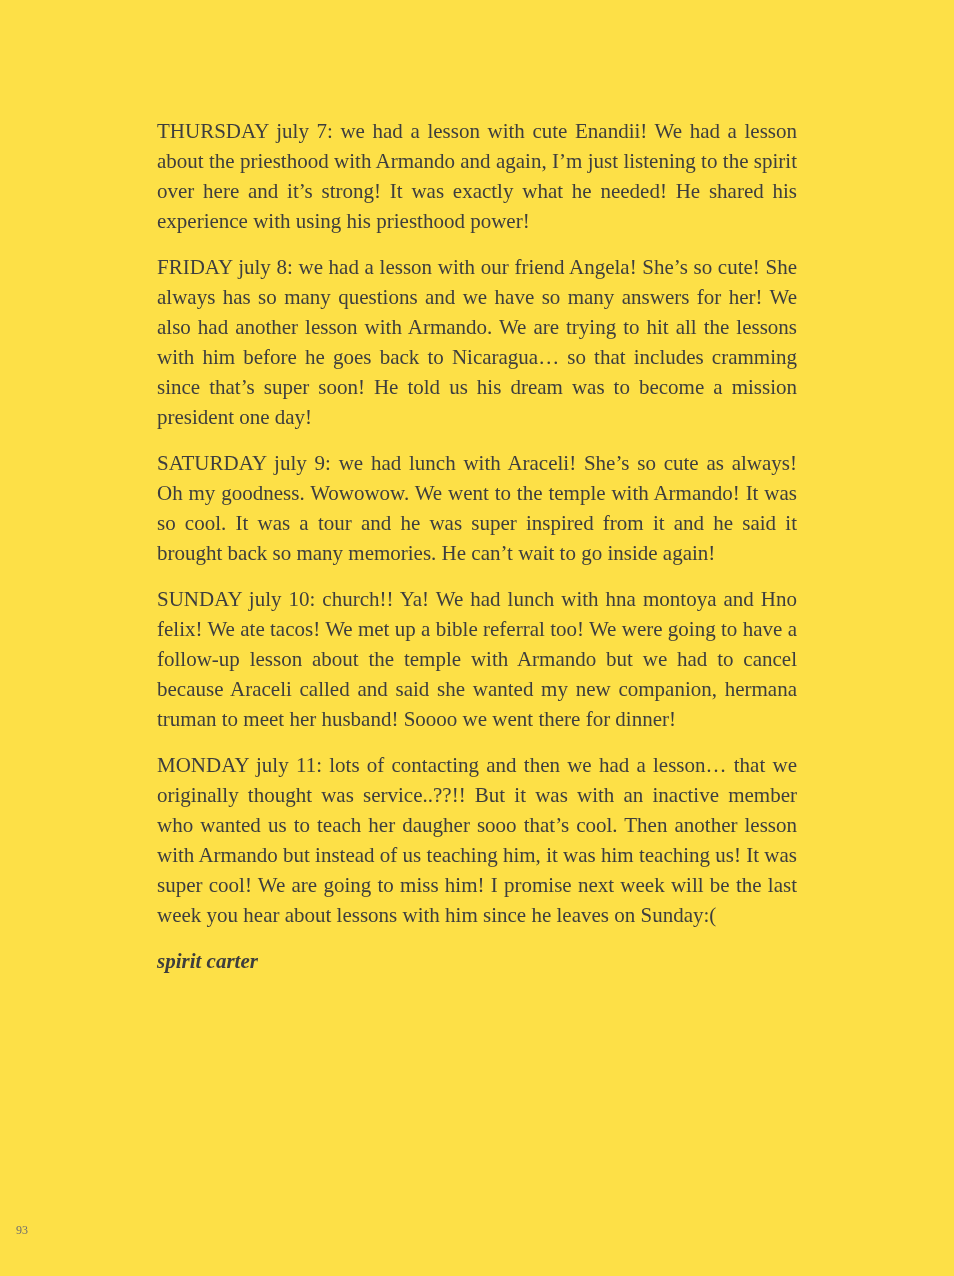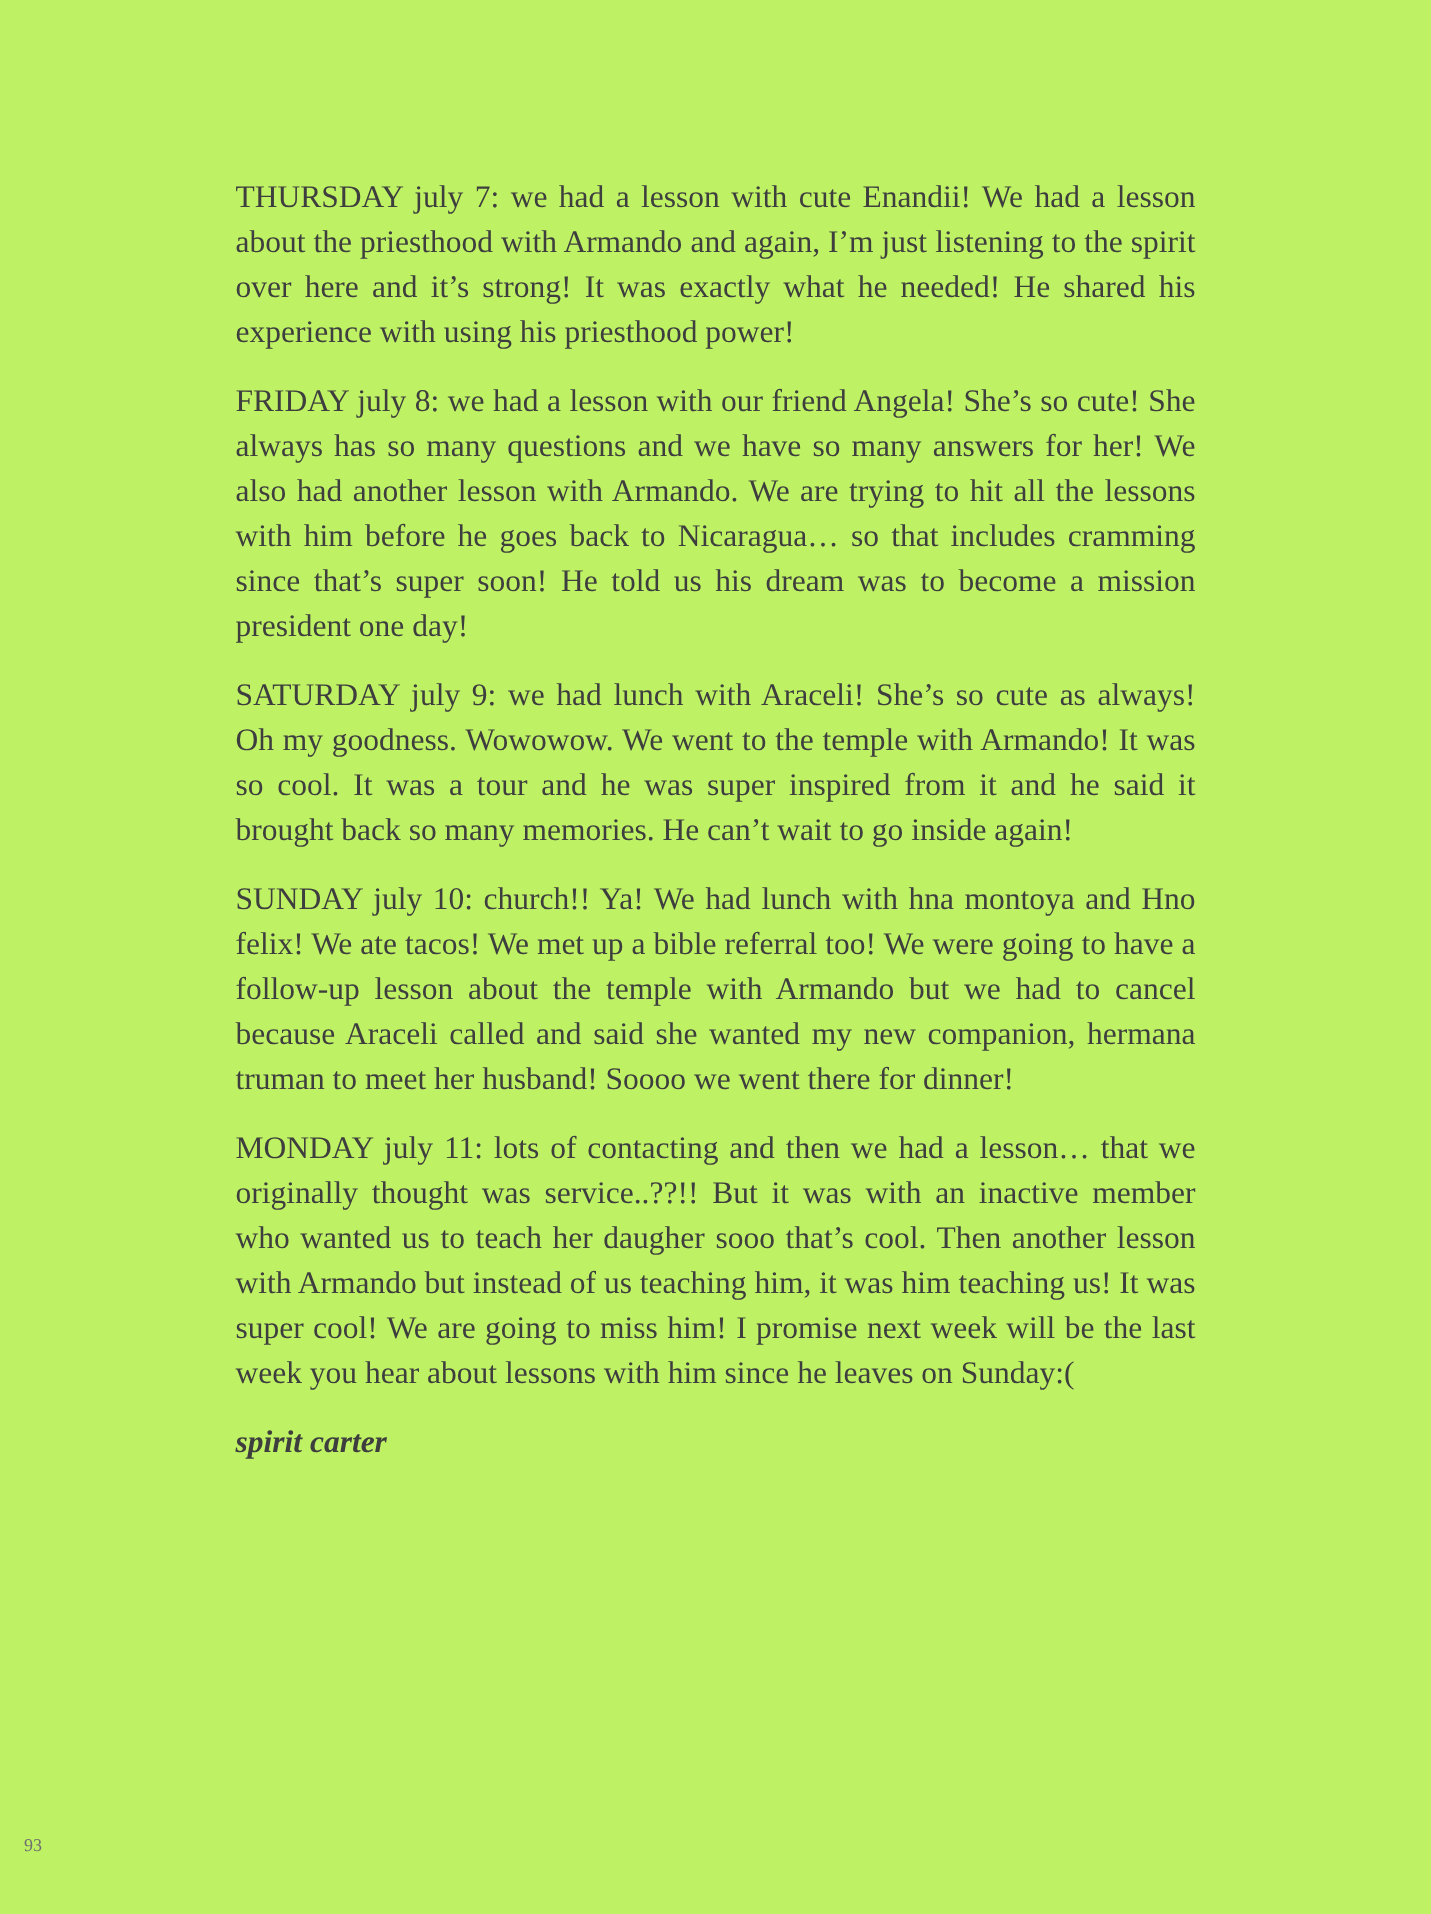--- a/index.html
+++ b/index.html
@@ -4,21 +4,21 @@
 <style>
   html, body {
     margin: 0;
     padding: 0;
     background: #ffffff;
   }
   .page {
     position: relative;
     width: 954px;
     height: 1276px;
-    background: #bef264;
+    background: #fde047;
     overflow: hidden;
     font-family: "Liberation Serif", "DejaVu Serif", serif;
     color: #3e3e3e;
   }
   .content {
     position: absolute;
     left: 157px;
     top: 116px;
     width: 640px;
     font-size: 21px;

